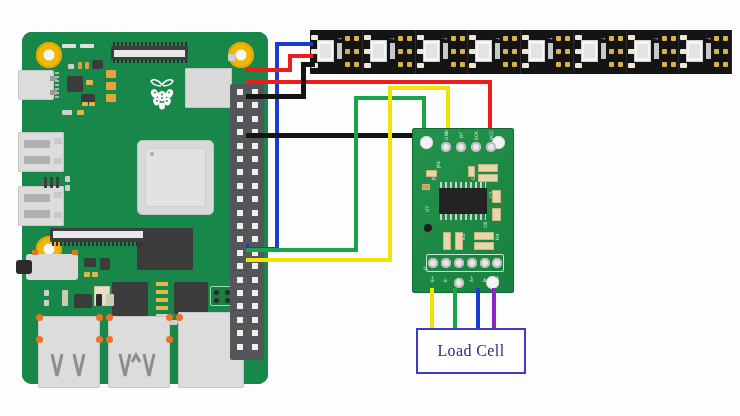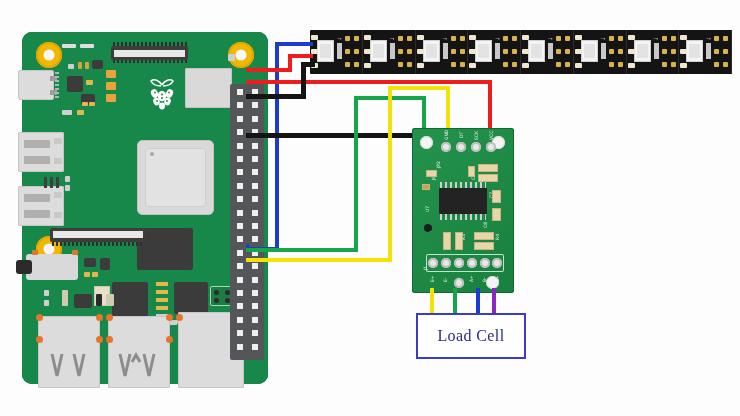--- a/index.html
+++ b/index.html
@@ -149,21 +149,21 @@
     position:absolute;
     box-shadow: inset 0 0 0 1px #bfe6cd;
     border-radius:2px;
   }
 
   
   .wire{ position:absolute; }
 
   
   #loadcell{
-    left:416px; top:313px;
+    left:416px; top:328px;
     width:106px; height:42px;
     border:2px solid #3b3bc4;
     background:#ffffff;
     display:flex; align-items:center; justify-content:center;
   }
   #loadcell span{
     color:#2a2a8f;
     font-family:"Liberation Serif", serif;
     font-size:16px;
     letter-spacing:0.4px;

